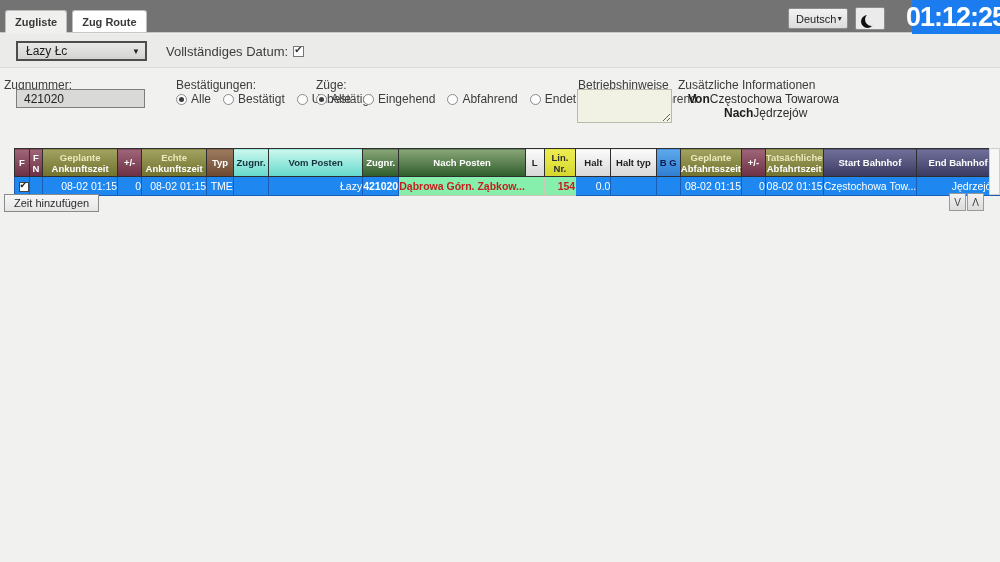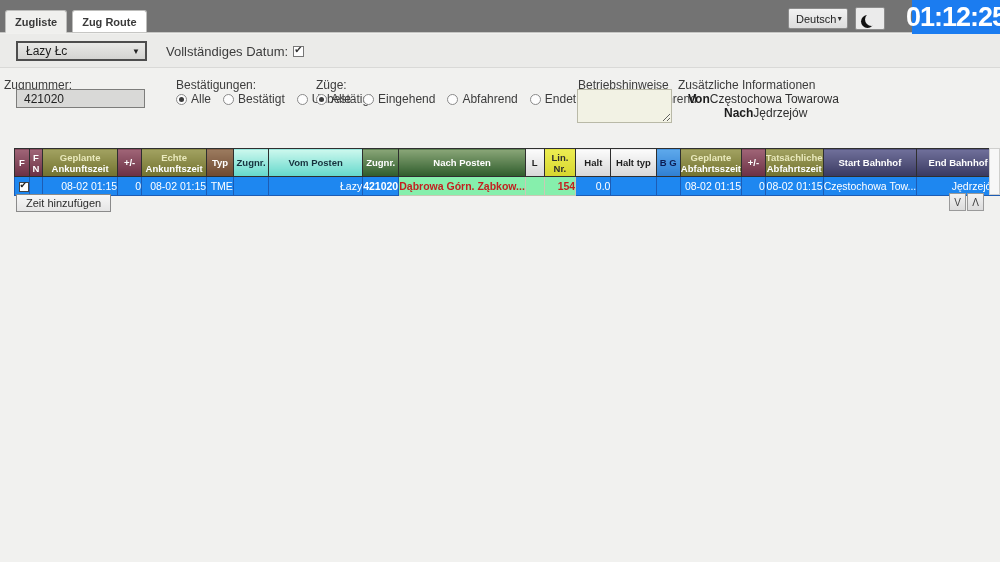--- a/index.html
+++ b/index.html
@@ -66,21 +66,21 @@
   .tr-cell { height:19px; background:#1e87f0; color:#ffffff; font-size:10.5px; text-align:right; vertical-align:middle;
              border:1px solid #1d5cb4; }
   .tr-cream { background:#86efac; color:#c31f1f; font-weight:bold; border:1px solid #c9c9b5; }
   .tr-bold { font-weight:bold; }
   .row-cb { display:inline-block; width:10px; height:10px; background:#fff; border:1px solid #444; position:relative; vertical-align:middle; }
   .row-cb[data-checked="true"]::after { content:"✔"; position:absolute; left:0; top:-3px; font-size:9px; color:#222; }
 
   .vscroll { position:absolute; left:989px; top:148px; width:11px; height:47px; background:#f7f7f7; border:1px solid #cfcfcd; }
 
   
-  .add-time-btn { position:absolute; left:16px; top:194px; height:18px; padding:0 9px; background:linear-gradient(#f7f7f7,#e5e5e5);
+  .add-time-btn { position:absolute; left:4px; top:194px; height:18px; padding:0 9px; background:linear-gradient(#f7f7f7,#e5e5e5);
                   border:1px solid #8a8a8a; font-size:11px; color:#2b2b2b; display:flex; align-items:center; cursor:pointer; }
   .nav-btn { position:absolute; top:193px; width:17px; height:18px; background:linear-gradient(#f2f2f2,#dcdcdc); border:1px solid #9a9a9a;
              font-size:10px; color:#444; display:flex; align-items:center; justify-content:center; cursor:pointer; }
   .nav-down { left:949px; } .nav-up { left:967px; }
 </style>
 </head>
 <body>
 
 <div class="topbar">
   <div class="tabs">

